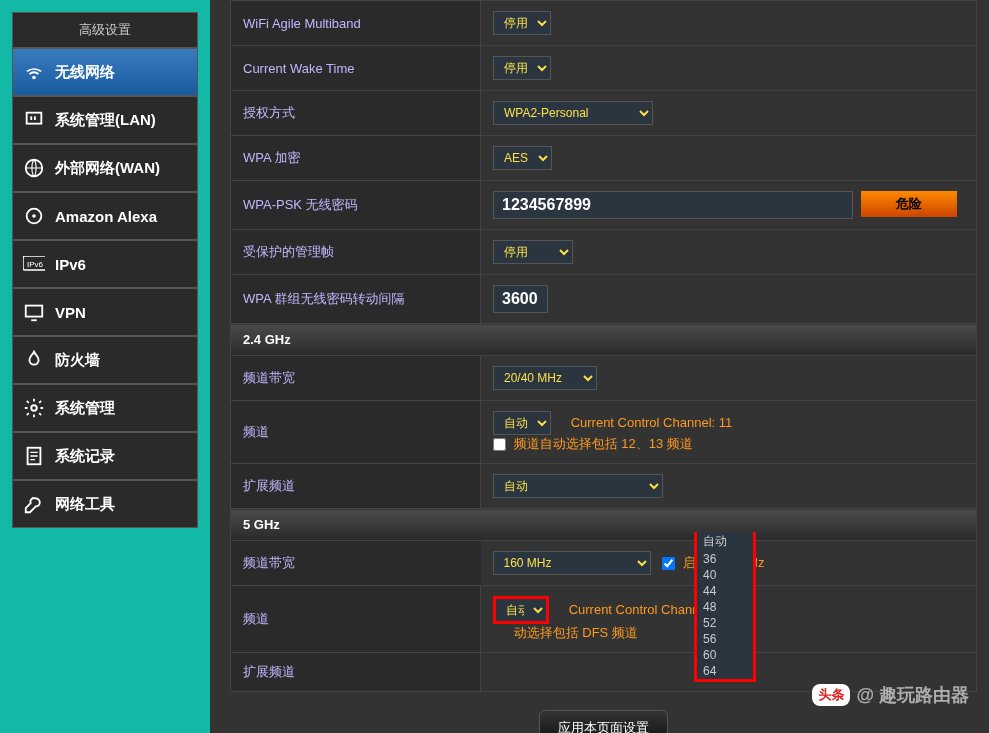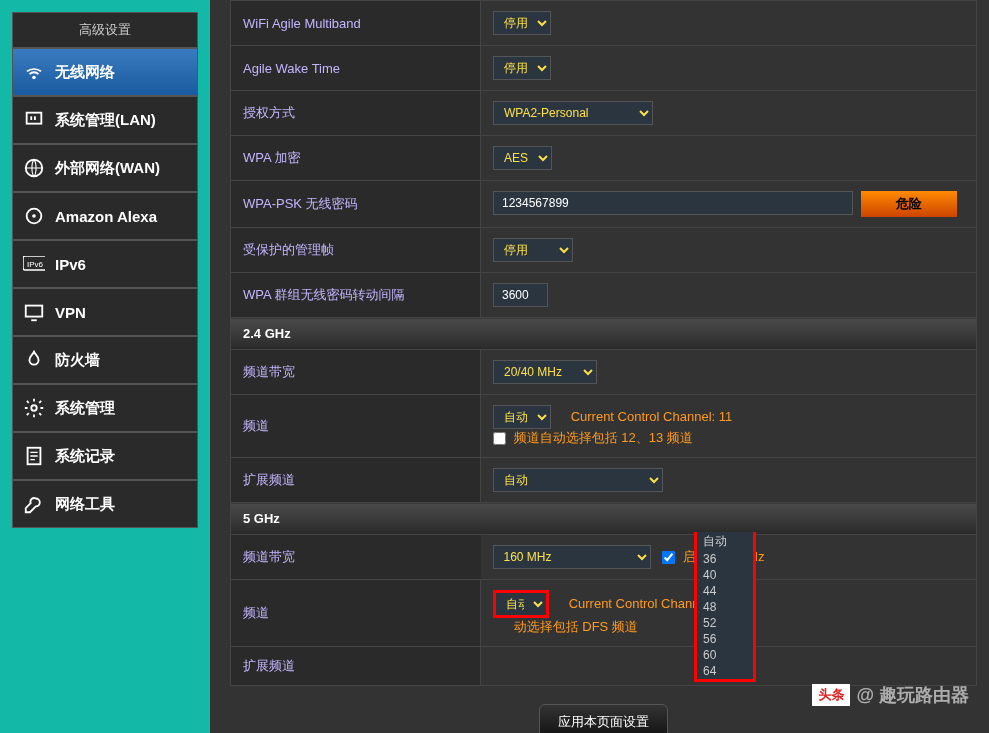--- a/index.html
+++ b/index.html
@@ -11,31 +11,31 @@
 .sidebar-item.active { background: linear-gradient(#3a7bbf, #1a5a9f); }
 .sidebar-icon { width: 22px; height: 22px; margin-right: 10px; display: inline-flex; align-items: center; justify-content: center; }
 .sidebar-label { font-weight: bold; font-size: 15px; }
 .main { flex: 1; padding: 0 12px 0 20px; overflow: visible; position: relative; }
 .settings-table { width: 100%; border-collapse: collapse; }
 .settings-table td { padding: 10px 12px; border: 1px solid #444; vertical-align: middle; }
 .settings-table td.label-cell { width: 250px; color: #c4b5fd; background: #2a2a2a; }
 .settings-table td.value-cell { background: #333; }
 .section-header td { background: linear-gradient(#4a4a4a, #2a2a2a); font-weight: bold; padding: 8px 12px; color: #fff; }
 select { background: #2a3540; color: #fde047; border: 1px solid #555; padding: 3px 6px; font-size: 12px; }
-input[type="text"] { background: #2a3540; color: #fff; border: 1px solid #555; padding: 4px 8px; font-size: 12px; }
+input[type="text"] { background: #2a3540; color: #fff; border: 1px solid #555; padding: 4px 8px; font-size: 16px; font-weight: bold; }
 input[type="checkbox"] { vertical-align: middle; }
 .hint-text { color: #ff9a1f; margin-left: 16px; }
 .checkbox-label { color: #ff9a1f; margin-left: 4px; }
 .danger-badge { background: linear-gradient(#ff8a00, #cc4400); color: #000; padding: 4px 0; text-align: center; display: inline-block; width: 96px; vertical-align: top; margin-left: 4px; font-weight: bold; }
 .highlight-box { border: 3px solid #ff0000; }
 .dropdown-open { position: absolute; background: #2a3540; border: 1px solid #666; width: 62px; z-index: 100; left: 484px; top: 532px; border: 3px solid #ff0000; border-top: none; }
 .dropdown-open div { padding: 1px 6px; color: #ccc; cursor: pointer; font-size: 12px; }
 .apply-btn { display: block; margin: 18px auto 24px; padding: 8px 18px; background: linear-gradient(#333, #111); border: 1px solid #555; color: #fff; border-radius: 6px; cursor: pointer; font-size: 13px; }
 .watermark { position: absolute; right: 20px; bottom: 26px; color: rgba(255,255,255,0.6); font-size: 18px; font-weight: bold; display: flex; align-items: center; gap: 6px; }
-.watermark-badge { background: #fff; color: #d22; border-radius: 0; padding: 2px 6px; font-size: 13px; }
+.watermark-badge { background: #fff; color: #d22; border-radius: 8px; padding: 2px 6px; font-size: 13px; }
 .channel-row td { position: relative; }
 </style>
 </head>
 <body>
 
 <div class="container">
   <div class="sidebar">
     <div class="sidebar-title">高级设置</div>
     <div class="sidebar-item active">
       <span class="sidebar-icon">
@@ -128,21 +128,21 @@
   </div>
 
   <div class="main">
     <table class="settings-table">
       <tbody>
           <tr>
         <td class="label-cell">WiFi Agile Multiband</td>
         <td class="value-cell"><select><option>停用</option></select></td>
       </tr>
       <tr>
-        <td class="label-cell">Agile Wake Time</td>
+        <td class="label-cell">Current Wake Time</td>
         <td class="value-cell"><select><option>停用</option></select></td>
       </tr>
       <tr>
         <td class="label-cell">授权方式</td>
         <td class="value-cell"><select style="width:160px"><option>WPA2-Personal</option></select></td>
       </tr>
       <tr>
         <td class="label-cell">WPA 加密</td>
         <td class="value-cell"><select><option>AES</option></select></td>
       </tr>

